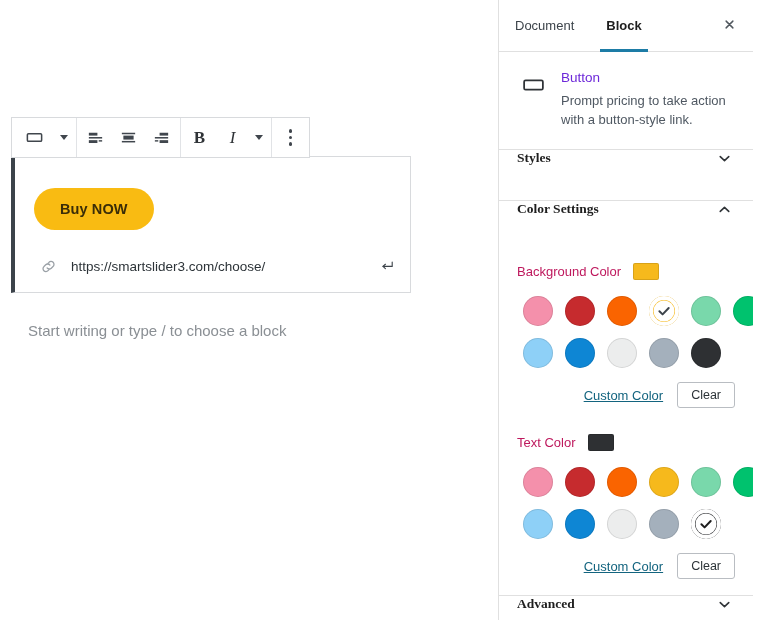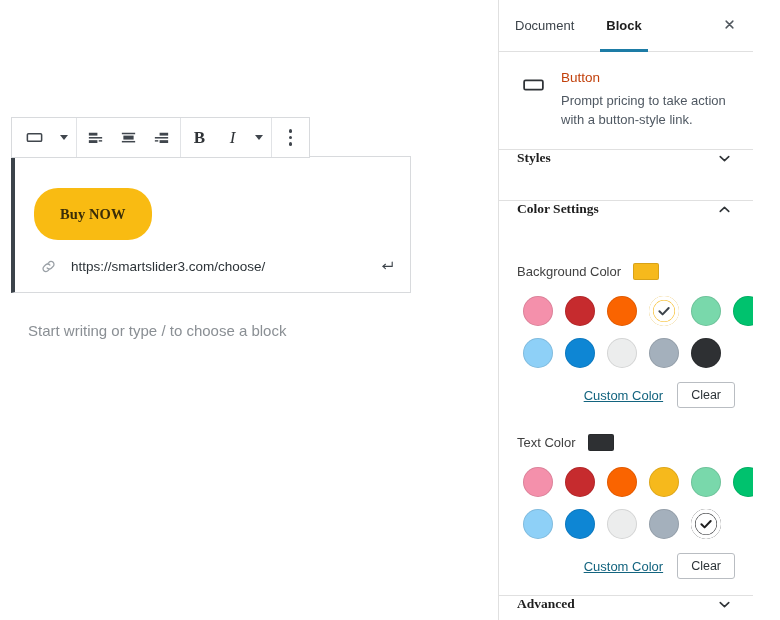--- a/index.html
+++ b/index.html
@@ -100,34 +100,33 @@
     width: 400px;
     height: 137px;
     border: 1px solid #d8dadd;
     border-left: 4px solid #3c434a;
     background: #ffffff;
   }
   .buy-btn {
     position: absolute;
     left: 19px;
     top: 31px;
-    height: 52px;
+    height: 42px;
     padding: 0 26px;
     display: flex;
     align-items: center;
     justify-content: center;
     border-radius: 24px;
     background: #f9bb12;
     color: #3a2d08;
     font-size: 14.5px;
     font-weight: 700;
     letter-spacing: .1px;
     cursor: pointer;
     border: none;
-    font-family: Liberation Serif, serif;
   }
 
   .link-row {
     position: absolute;
     left: 0;
     right: 0;
     top: 92px;
     height: 34px;
     display: flex;
     align-items: center;
@@ -208,21 +207,21 @@
   }
 
   .sb-blockcard {
     display: flex;
     gap: 14px;
     padding: 18px 22px 20px 22px;
     border-bottom: 1px solid #e0e0e0;
   }
   .bc-icon { flex: 0 0 26px; padding-top: 2px; color: #2f3337; }
   .bc-text { flex: 1 1 auto; }
-  .bc-title { font-size: 13.5px; color: #c2410c; margin-bottom: 6px; }
+  .bc-title { font-size: 13.5px; color: #6d28d9; margin-bottom: 6px; }
   .bc-desc { font-size: 13px; line-height: 19px; color: #4f5862; }
 
   .panel { border-bottom: 1px solid #e0e0e0; }
   .panel-head {
     height: 50px;
     display: flex;
     align-items: flex-start;
     padding: 0 20px 0 18px;
     cursor: pointer;
     background: #ffffff;
@@ -239,21 +238,21 @@
   }
   .chev { color: #2f3337; display: flex; }
   .panel-body { padding: 2px 18px 16px 18px; }
 
   .color-label-row {
     display: flex;
     align-items: center;
     gap: 12px;
     margin: 10px 0 14px 0;
   }
-  .color-label { font-size: 13px; color: #404040; }
+  .color-label { font-size: 13px; color: #be185d; }
   .color-chip {
     width: 26px; height: 17px;
     border-radius: 2px;
     border: 1px solid rgba(0,0,0,.12);
   }
 
   .swatch-grid {
     display: grid;
     grid-template-columns: repeat(6, 42px);
     row-gap: 8px;

